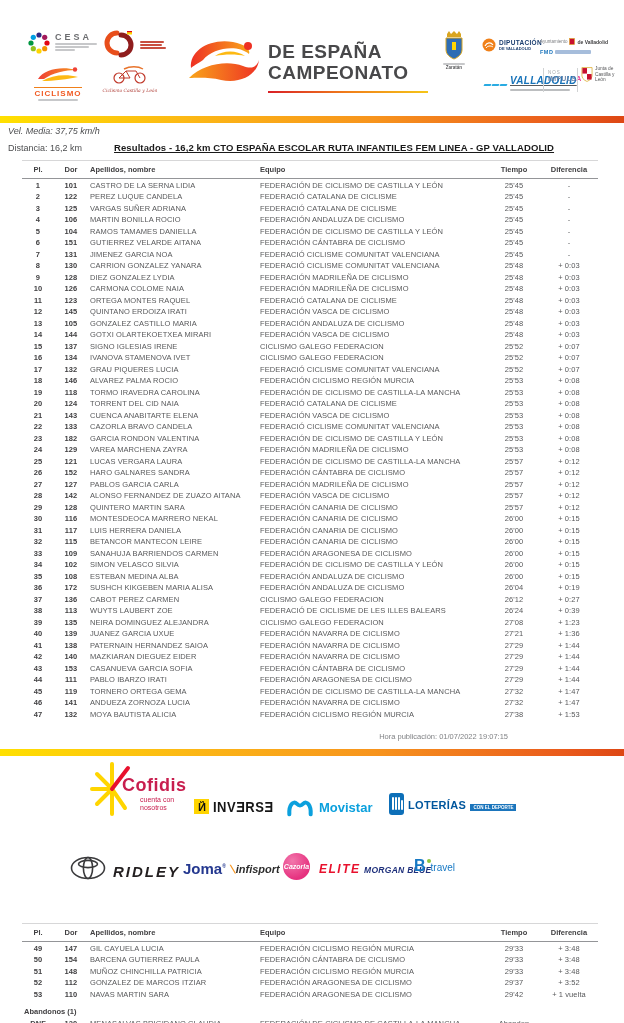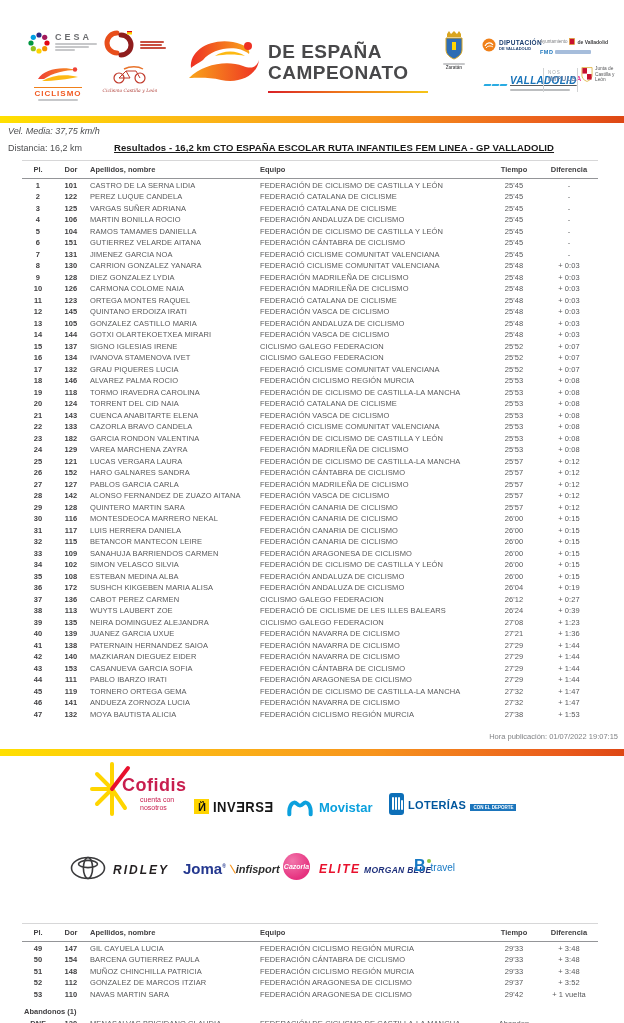--- a/index.html
+++ b/index.html
@@ -78,21 +78,21 @@
   .t-header .c0, .t-header .c1, .t-header .c4, .t-header .c5 { text-align:center; }
   .t-header .c2, .t-header .c3 { text-align:left; padding-left:2px; }
   .tr { height:11.5px; align-items:center; font-size:7.5px; color:#58595b; }
   .td { white-space:nowrap; overflow:hidden; letter-spacing:0.1px; }
   .td.c0, .td.c1 { text-align:center; font-weight:bold; color:#414042; }
   .td.c2, .td.c3 { text-align:left; padding-left:2px; }
   .td.c4, .td.c5 { text-align:center; }
   .rows { padding-top:1px; }
   .abandonos { font-size:7.5px; font-weight:bold; color:#414042; margin:7px 0 2px 2px; }
 
-  .pub { left:0; top:712px; width:618px; text-align:right; font-size:7.5px; color:#808285; }
+  .pub { left:0; top:712px; width:508px; text-align:right; font-size:7.5px; color:#808285; }
 
   
   .sp { position:absolute; display:flex; align-items:center; }
   .cofidis { left:88px; top:738px; }
   .cofidis-txt { margin-left:-14px; margin-top:8px; }
   .cofidis-name { font-size:18px; font-weight:bold; color:#c81e4e; letter-spacing:0.5px; }
   .cofidis-tag { font-size:7px; color:#c81e4e; line-height:7.5px; margin-left:18px; }
 
   .inverse { left:194px; top:779px; gap:4px; }
   .inverse-box { width:15px; height:15px; background:#ffd400; color:#111; font-weight:bold; font-size:11px;
@@ -104,21 +104,21 @@
   .movistar { left:286px; top:775px; gap:5px; }
   .movistar-name { font-size:13px; font-weight:bold; color:#0ba0dd; }
 
   .loterias { left:389px; top:773px; gap:4px; }
   .lot-icon { width:15px; height:22px; background:#0d6fb8; border-radius:3px; position:relative; }
   .lot-icon i { position:absolute; top:4px; width:1.5px; height:13px; background:#fff; border-radius:1px; }
   .lot-name { font-size:11px; font-weight:bold; color:#00569d; letter-spacing:0.3px; }
   .lot-badge { font-size:4.5px; font-weight:bold; color:#fff; background:#1b75bc; padding:1px 3px; margin-top:1px; display:inline-block; }
 
   .toyota { left:70px; top:836px; }
-  .ridley { left:113px; top:843px; font-size:12px; font-weight:bold; font-style:italic; color:#231f20; letter-spacing:2px; }
+  .ridley { left:113px; top:843px; font-size:15px; font-weight:bold; font-style:italic; color:#231f20; letter-spacing:2px; }
   .joma { left:183px; top:840px; font-size:15px; font-weight:bold; color:#24388f; }
   .joma sup { font-size:5px; }
   .infisport { left:228px; top:843px; font-size:11px; font-weight:bold; font-style:italic; color:#2d2d2d; }
   .infisport .wing { color:#f7941e; font-weight:bold; }
   .cazorla { left:283px; top:833px; width:27px; height:27px; border-radius:50%;
              background:radial-gradient(circle at 35% 30%, #f277ac, #e6317f 70%);
              display:flex; align-items:center; justify-content:center; }
   .cazorla span { color:#fff; font-size:7px; font-weight:bold; font-style:italic; }
   .elite { left:319px; top:842px; font-size:12px; font-weight:bold; font-style:italic; color:#e8112d; letter-spacing:1.5px; }
   .morgan { left:364px; top:845px; font-size:8.5px; font-weight:bold; font-style:italic; color:#1d2f7b; letter-spacing:0.3px; }

